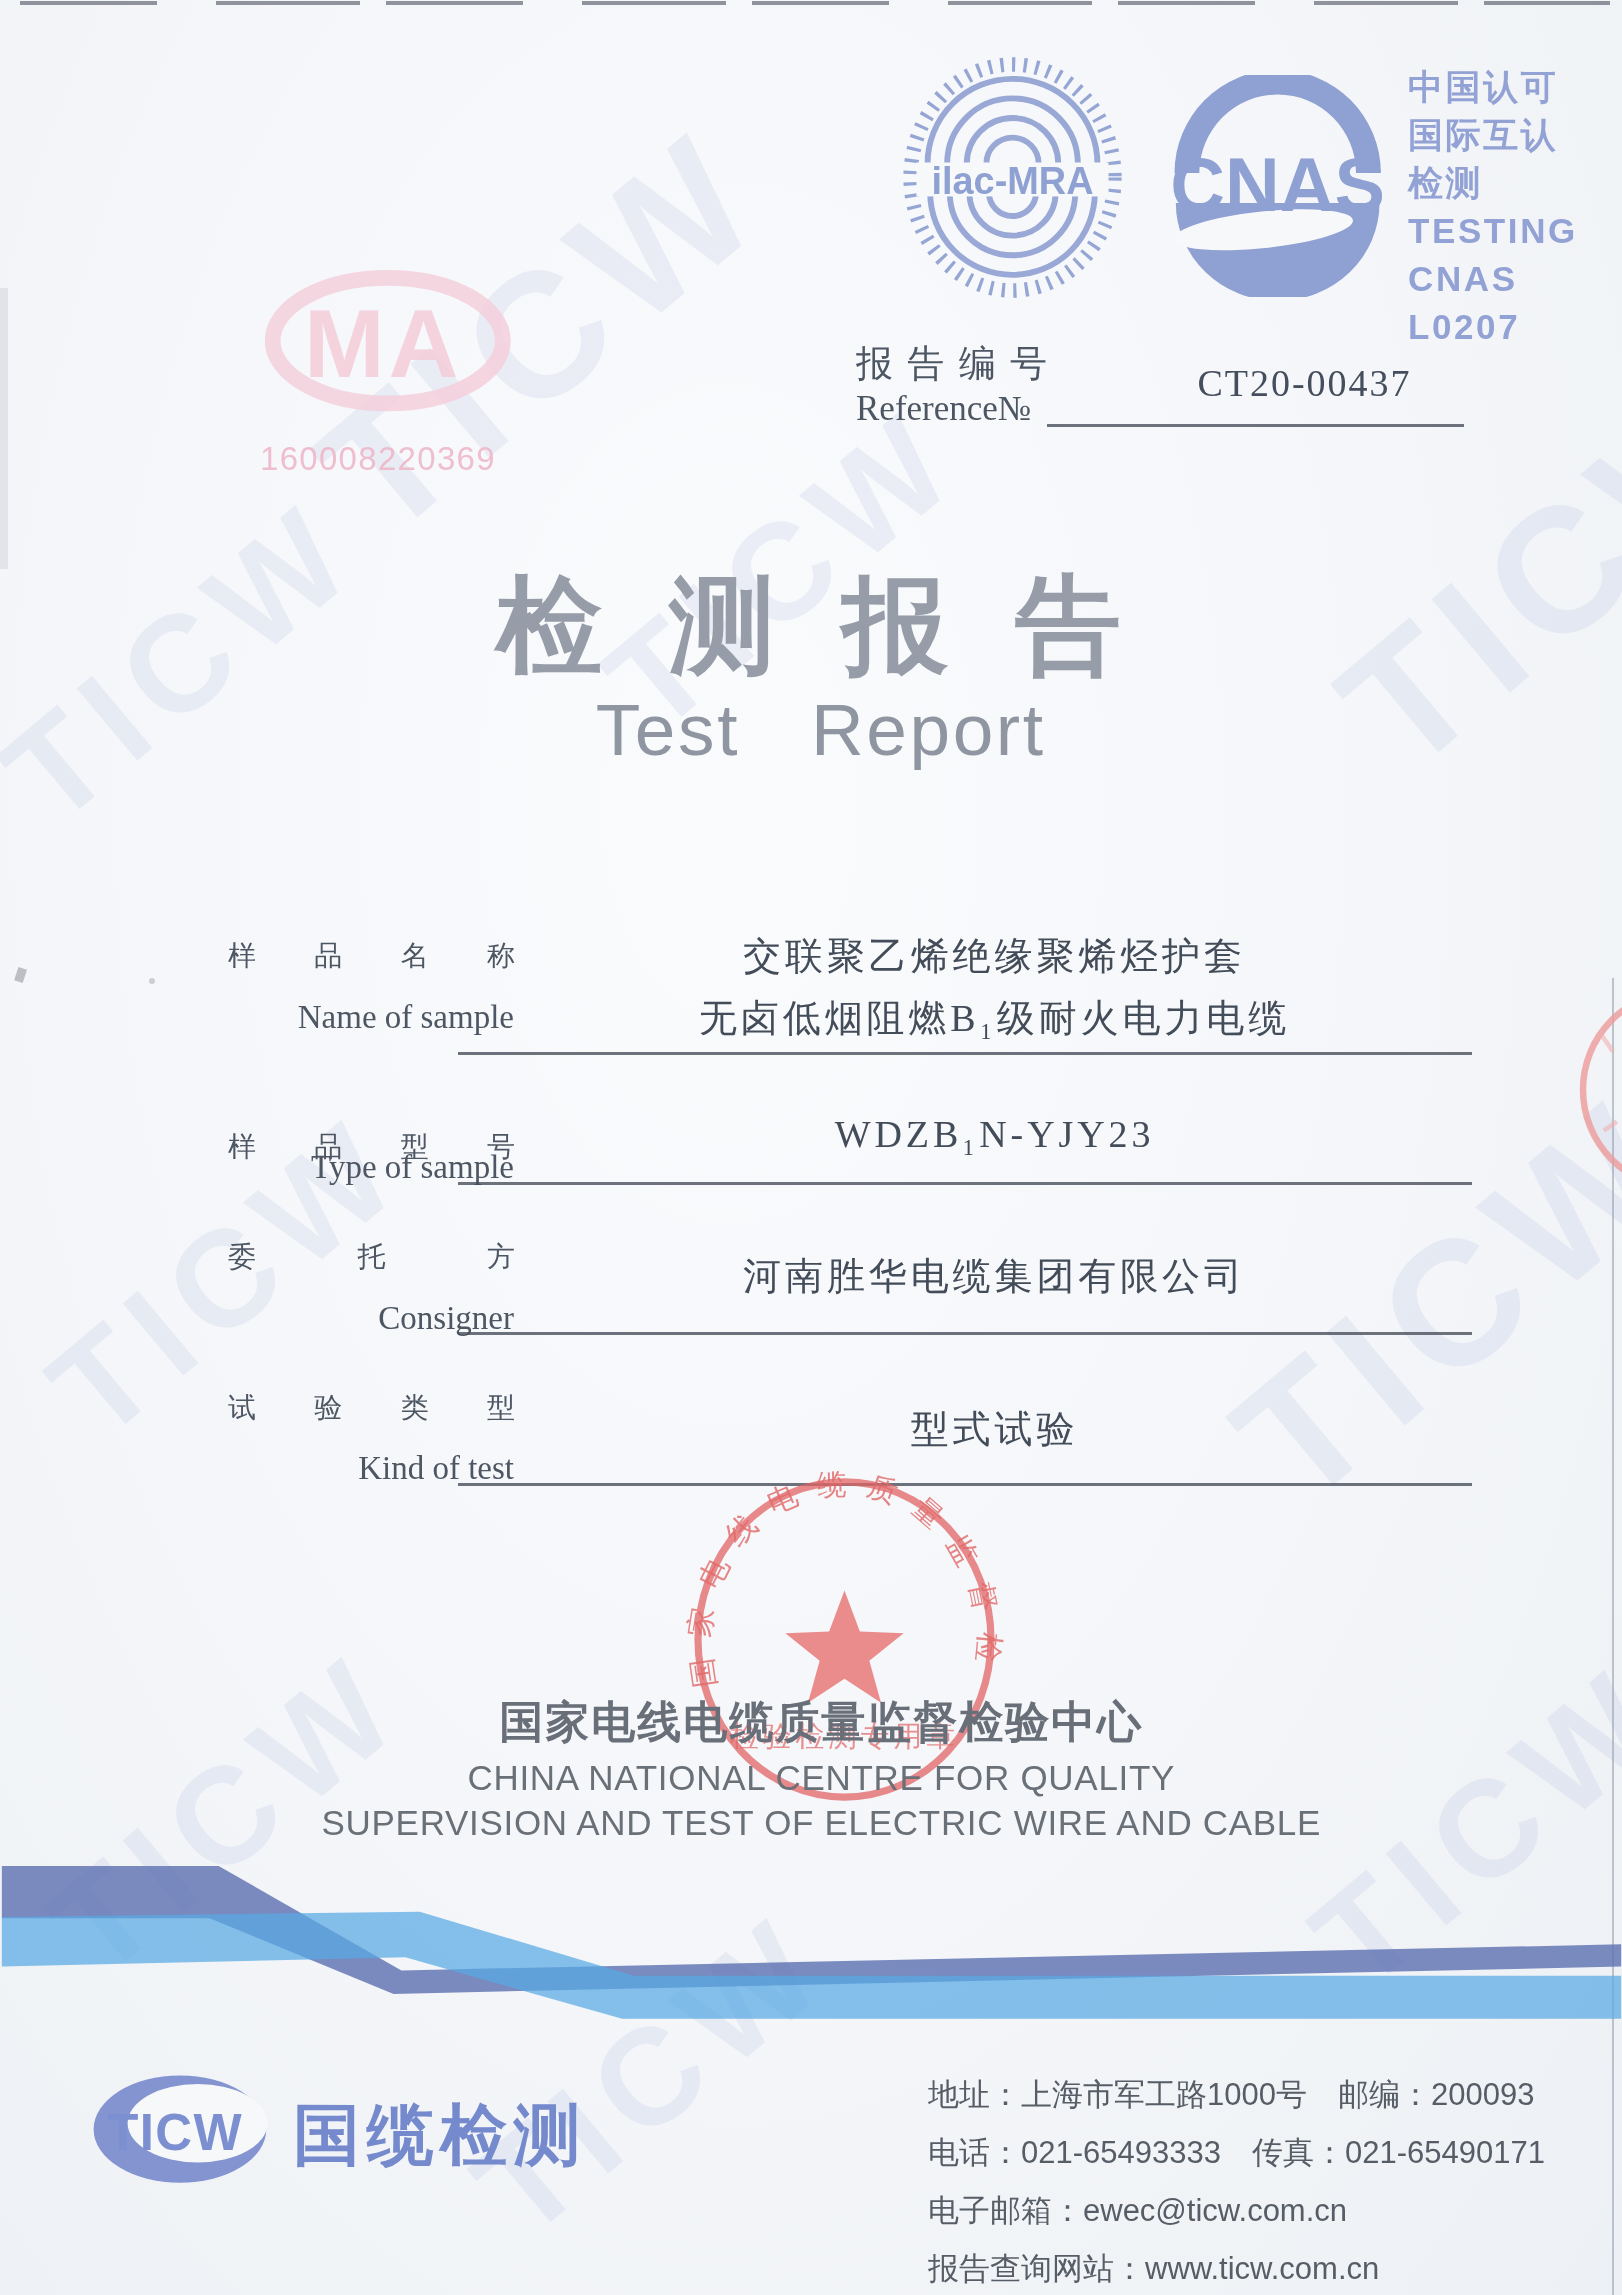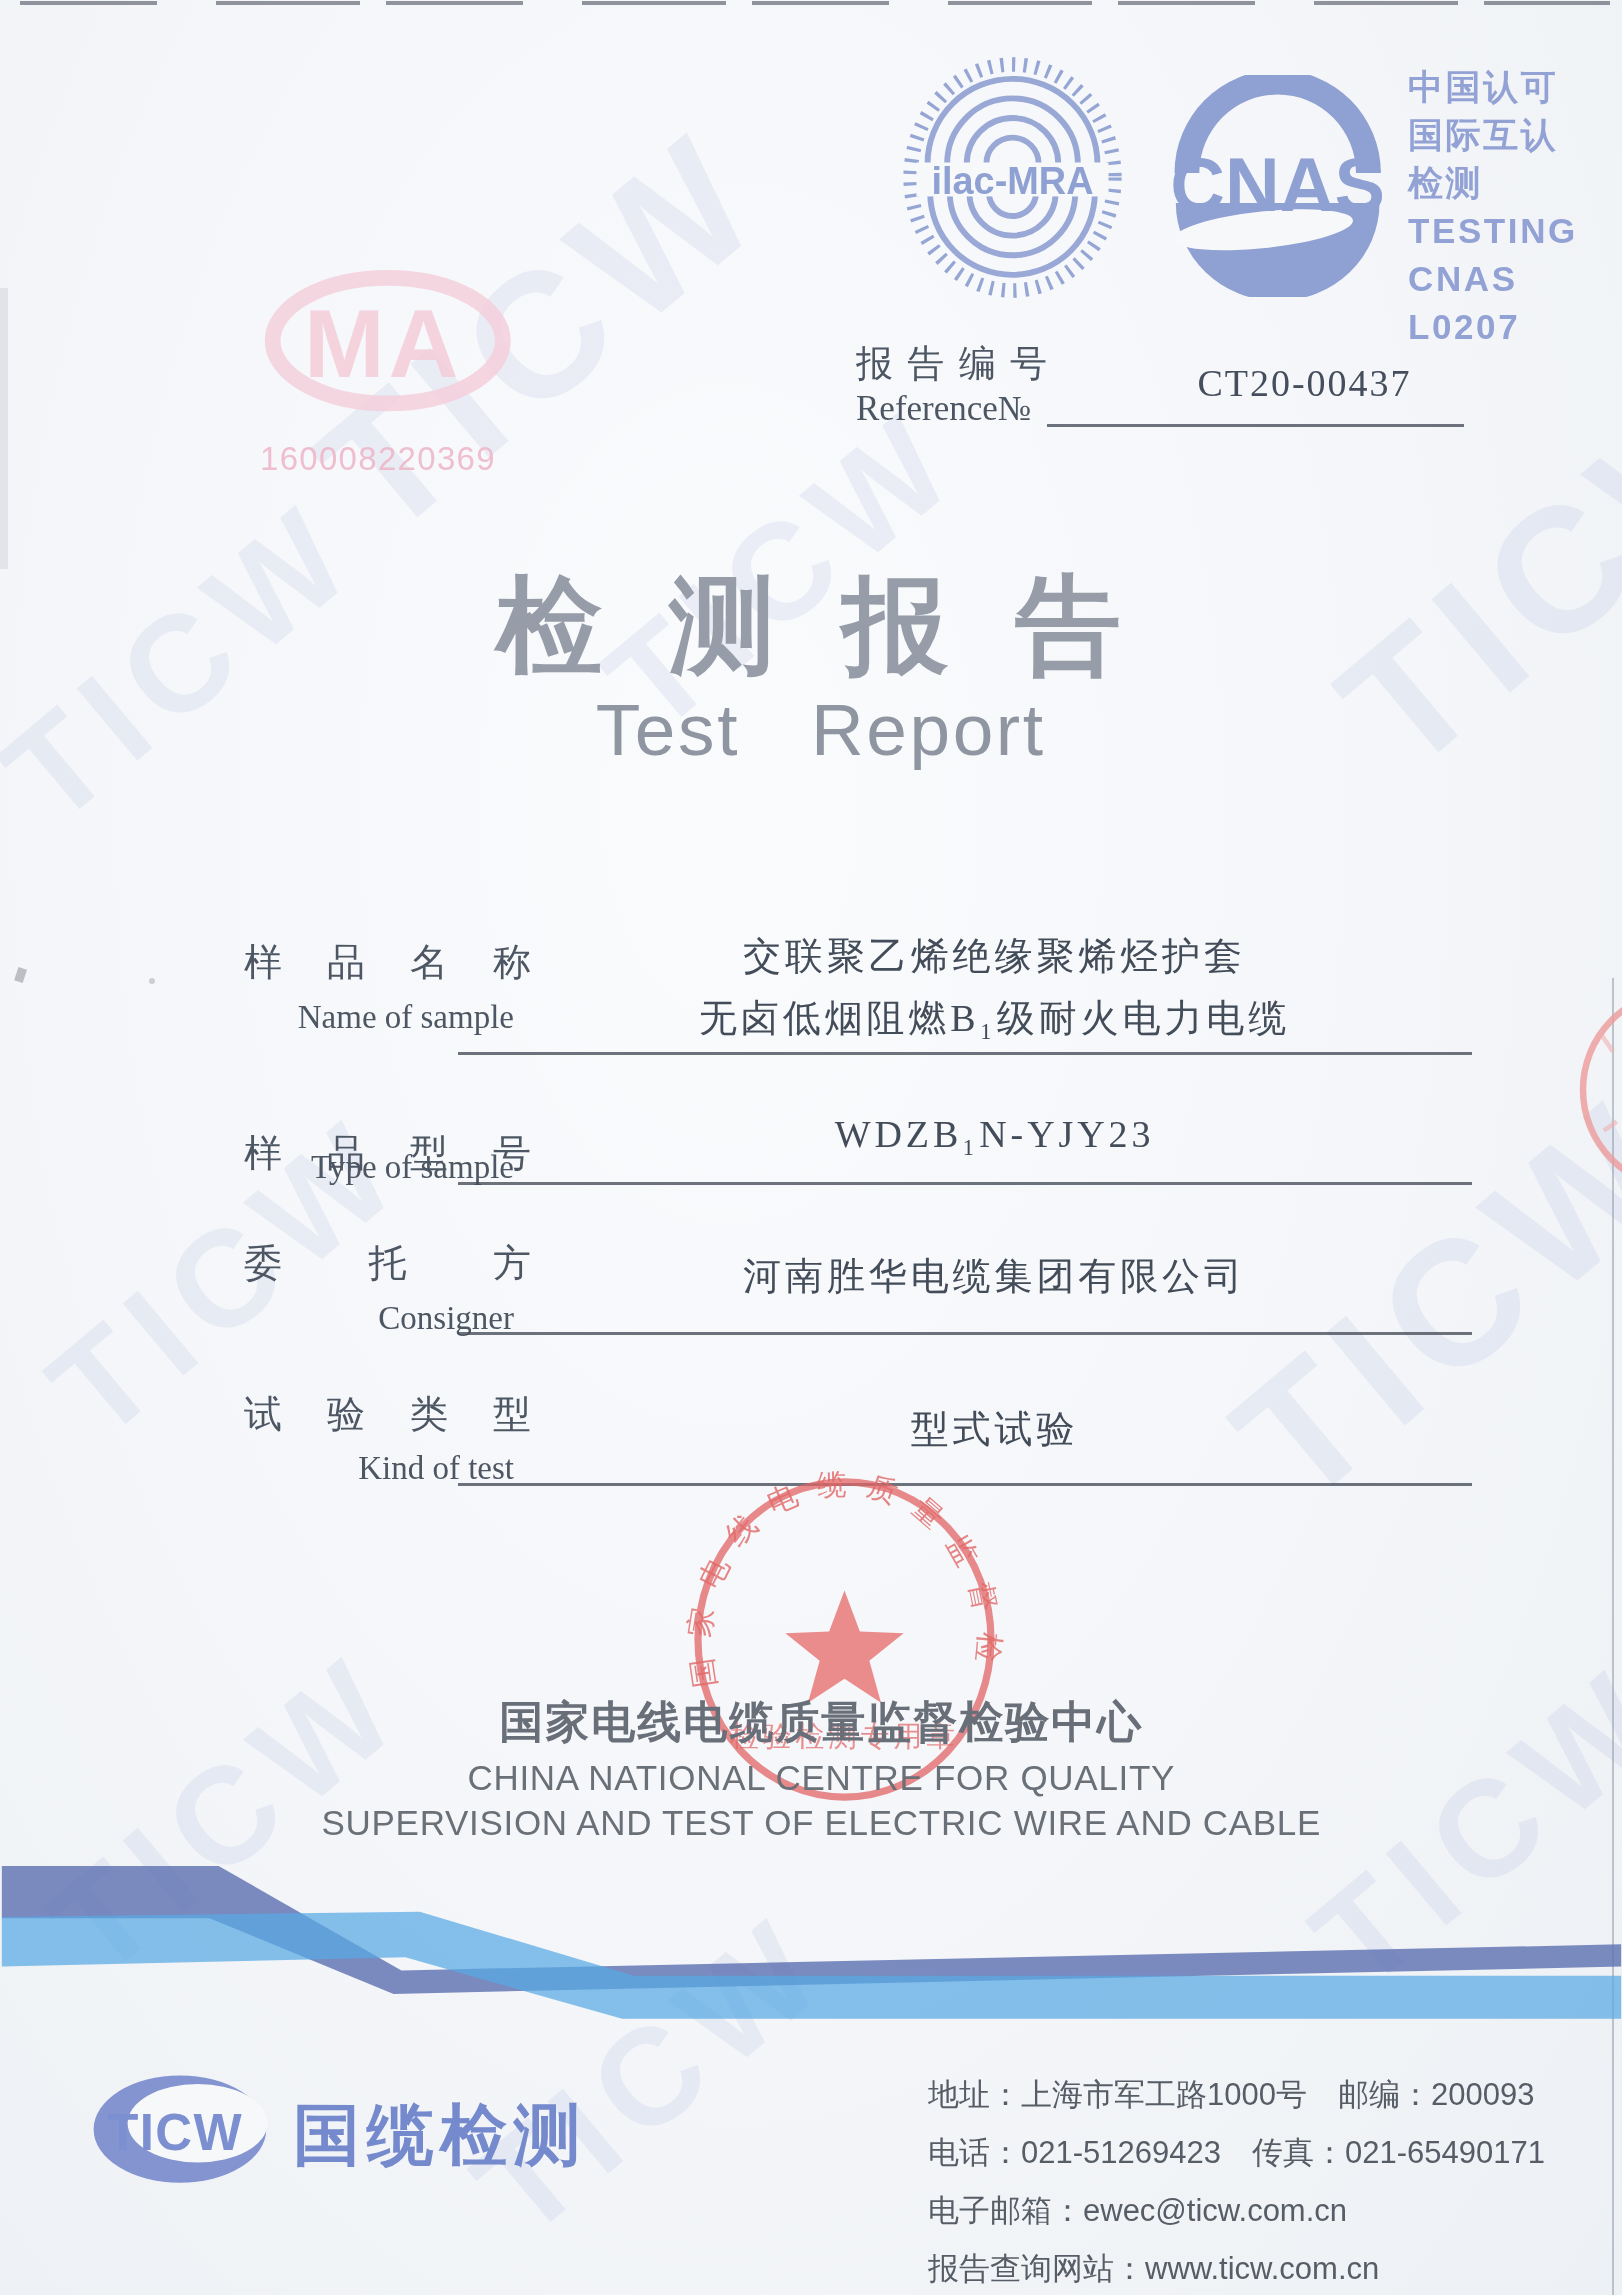--- a/index.html
+++ b/index.html
@@ -30,21 +30,21 @@
   .ref-zh{left:856px;top:339px;width:191px;font-size:37px;color:#4d5663;}
   .ref-en{left:856px;top:389px;font-size:35px;color:#4d5663;}
   .ref-val{left:1095px;top:361px;width:419px;text-align:center;font-size:38px;letter-spacing:2px;color:#454e5c;}
   .uline{height:2.6px;background:#454c57;opacity:.78;}
   
   .title-zh{left:496px;top:555px;font-family:"Liberation Sans","DejaVu Sans",sans-serif;
       font-size:106px;font-weight:600;letter-spacing:67px;color:#979da8;white-space:nowrap;}
   .title-en{left:0;top:688px;width:1623px;text-align:center;font-family:"Liberation Sans","DejaVu Sans",sans-serif;
       font-size:73px;font-weight:500;word-spacing:48px;letter-spacing:2.6px;color:#8f96a1;transform:translateX(9.2px);}
   
-  .f-zh{left:244px;width:287px;font-size:38px;color:#4d5663;}
+  .f-zh{left:228px;width:287px;font-size:28px;color:#4d5663;}
   .f-en{left:183px;width:331px;text-align:right;font-size:33px;color:#4d5663;}
   .f-val{left:517px;width:955px;text-align:center;font-size:38px;letter-spacing:3.9px;color:#434c59;}
   .f-line{left:458px;width:1014px;}
   
   .org-zh{left:0;width:1623px;text-align:center;transform:translateX(9.8px);
      font-family:"Liberation Sans","DejaVu Sans",sans-serif;font-size:44px;font-weight:600;
      letter-spacing:2px;color:#696f78;}
   .org-en{left:0;width:1623px;text-align:center;transform:translateX(9.8px);
      font-family:"Liberation Sans","DejaVu Sans",sans-serif;font-size:35px;font-weight:500;
      letter-spacing:0.7px;color:#6a7078;}
@@ -172,19 +172,19 @@
 
   <svg class="abs" style="left:85px;top:2069px;" width="203" height="121" viewBox="0 0 310 185">
     <ellipse cx="145" cy="92" rx="132" ry="82" fill="#8394d1"></ellipse>
     <ellipse cx="172" cy="83" rx="107" ry="60" fill="#f6f8fa"></ellipse>
     <text x="34" y="124" font-size="78" font-weight="bold" fill="#7c8fd0" letter-spacing="2">TICW</text>
   </svg>
   <div class="abs logo-zh">国缆检测</div>
 
   <div class="abs addr">
     <div>地址：上海市军工路1000号　邮编：200093</div>
-    <div>电话：021-51269423　传真：021-65490171</div>
+    <div>电话：021-65493333　传真：021-65490171</div>
     <div>电子邮箱：ewec@ticw.com.cn</div>
     <div>报告查询网站：www.ticw.com.cn</div>
   </div>
 
 </div>
 
 
 </body></html>

